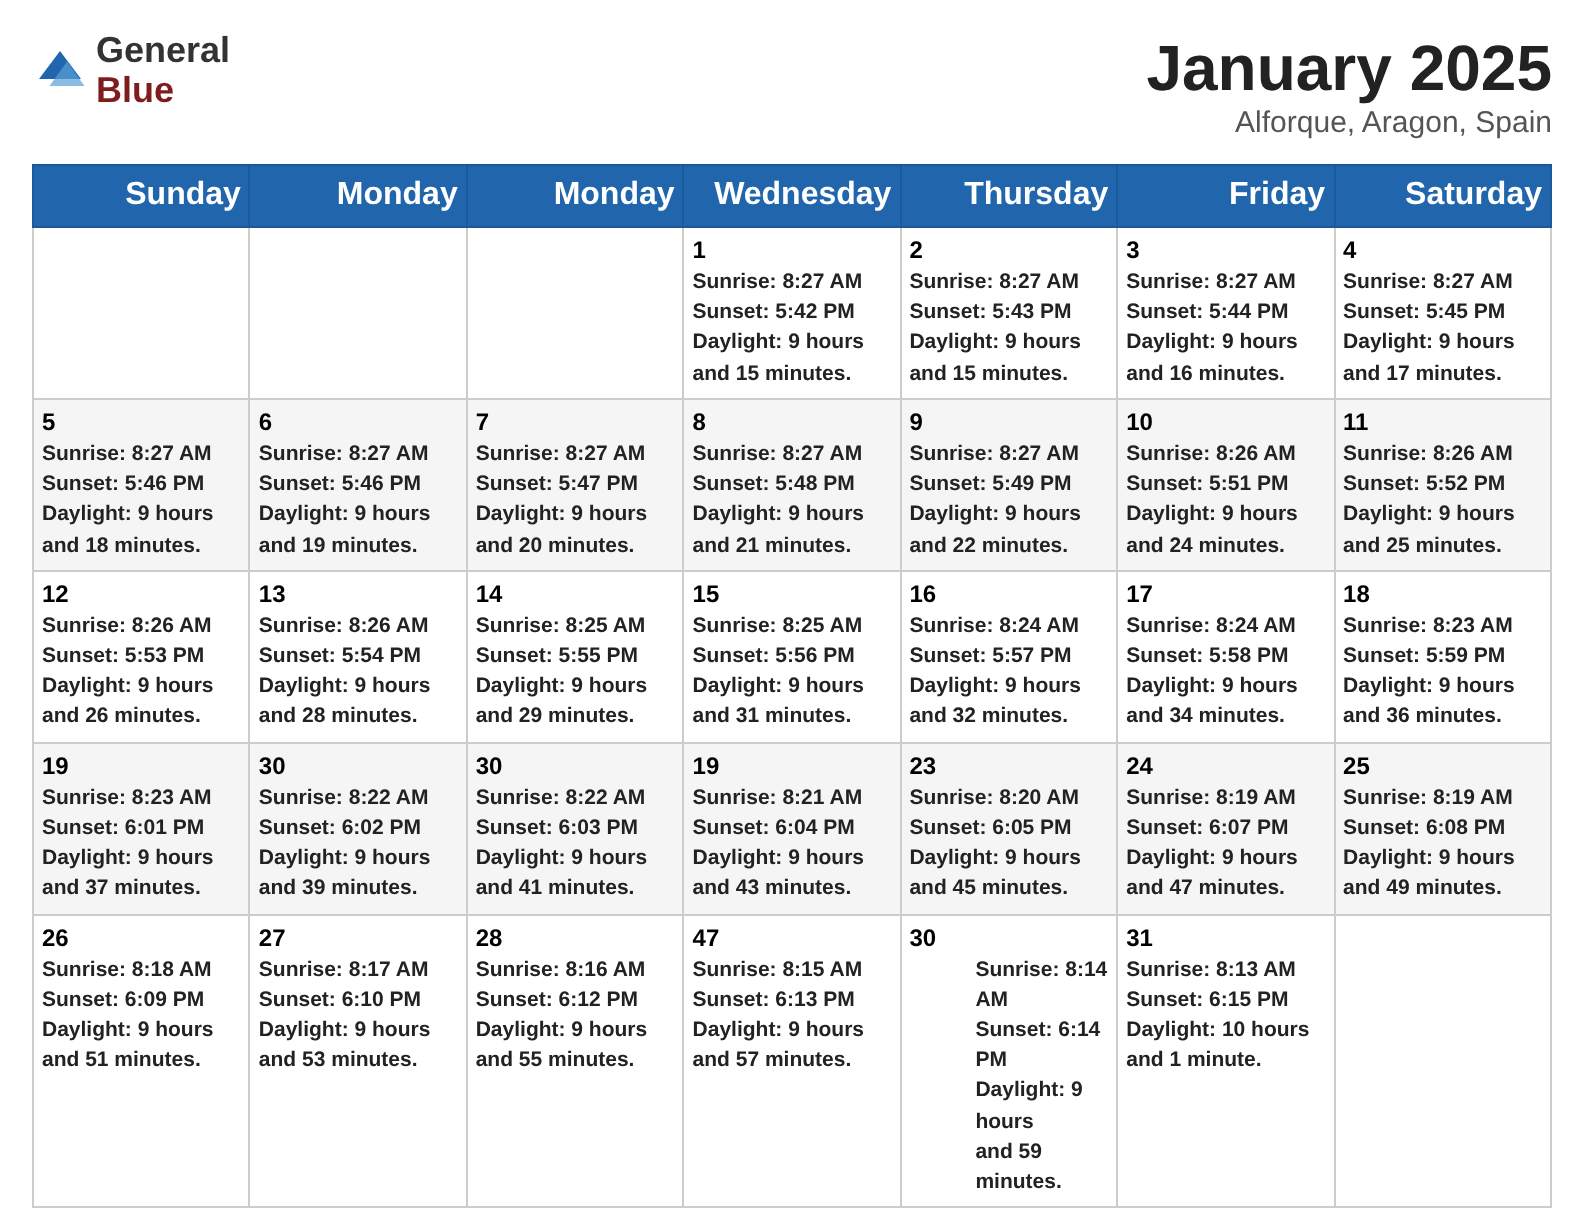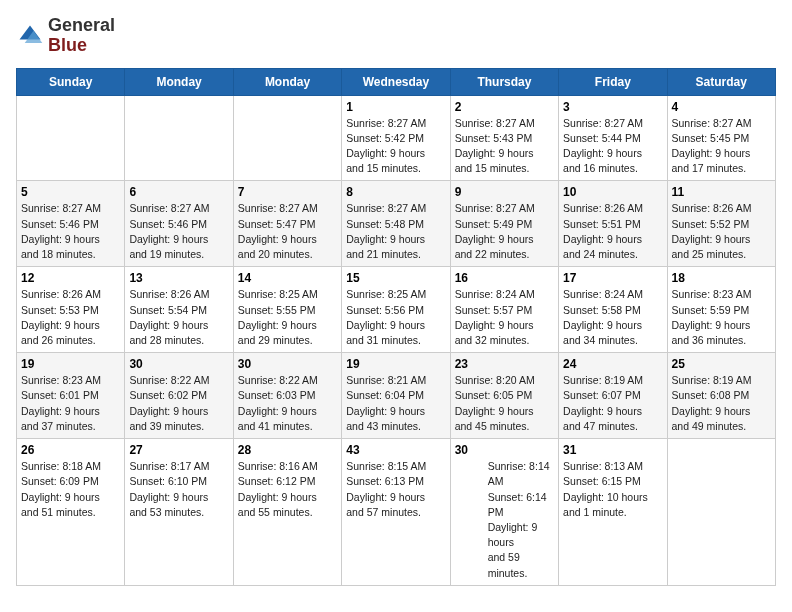--- a/index.html
+++ b/index.html
@@ -44,22 +44,22 @@
     }
     table {
       width: 100%;
       border-collapse: collapse;
       font-size: 11px;
     }
     thead th {
       background-color: #2166ac;
       color: #fff;
       padding: 6px 4px;
-      text-align: center;
-      font-size: 12px;
+      text-align: right;
+      font-size: 16px;
       font-weight: bold;
       border: 1px solid #1a5a9a;
     }
     tbody td {
       border: 1px solid #ccc;
       vertical-align: top;
       padding: 4px;
       width: 108px;
       min-height: 80px;
       background: #fff;
@@ -70,37 +70,42 @@
     .day-num {
       font-weight: bold;
       font-size: 12px;
       margin-bottom: 2px;
       display: block;
     }
     .cell-content {
       font-size: 10.5px;
       color: #222;
       line-height: 1.45;
+      font-weight: bold;
     }
     .empty-cell { background: #fff !important; }
   </style>
 </head>
 <body>
 
 <div class="header">
   <div class="logo">
     <svg class="logo-icon" viewBox="0 0 32 32">
       <polygon points="16,4 28,20 4,20" fill="#2166ac"></polygon>
       <polygon points="20,10 30,24 10,24" fill="#5a9fd4" opacity="0.7"></polygon>
     </svg>
     <div class="logo-text">
       <div class="logo-general">General</div>
       <div class="logo-blue">Blue</div>
     </div>
   </div>
+  <div class="title-block">
+    <div class="month-title">January 2025</div>
+    <div class="location">Alforque, Aragon, Spain</div>
+  </div>
 </div>
 
 <table>
   <thead>
     <tr>
     <th>Sunday</th>
         <th>Monday</th>
         <th>Monday</th>
         <th>Wednesday</th>
         <th>Thursday</th>
@@ -311,21 +316,21 @@
 and 53 minutes.</div>
         </td>
         <td>
           <span class="day-num">28</span>
           <div class="cell-content" style="white-space: pre-line;">Sunrise: 8:16 AM
 Sunset: 6:12 PM
 Daylight: 9 hours
 and 55 minutes.</div>
         </td>
         <td>
-          <span class="day-num">43</span>
+          <span class="day-num">47</span>
           <div class="cell-content" style="white-space: pre-line;">Sunrise: 8:15 AM
 Sunset: 6:13 PM
 Daylight: 9 hours
 and 57 minutes.</div>
         </td>
         <td>
           <span class="day-num">30</span>
           <div class="cell-content" style="white-space: pre-line; margin-left: 33px;">Sunrise: 8:14 AM
 Sunset: 6:14 PM
 Daylight: 9 hours

